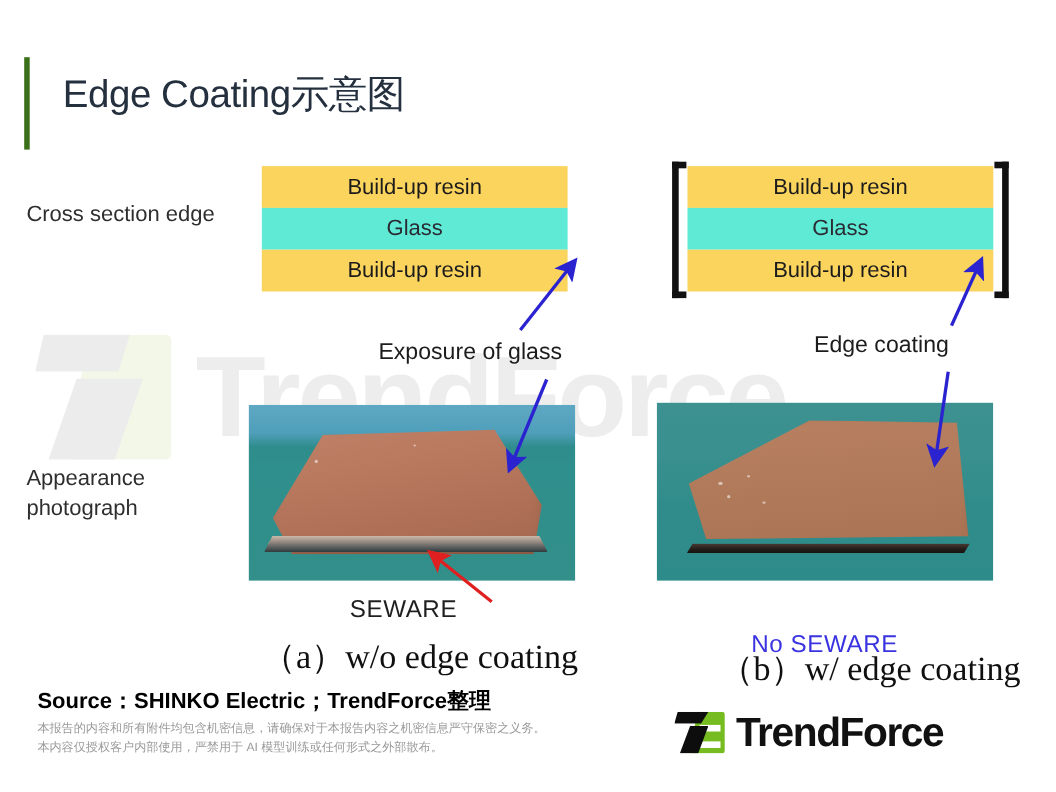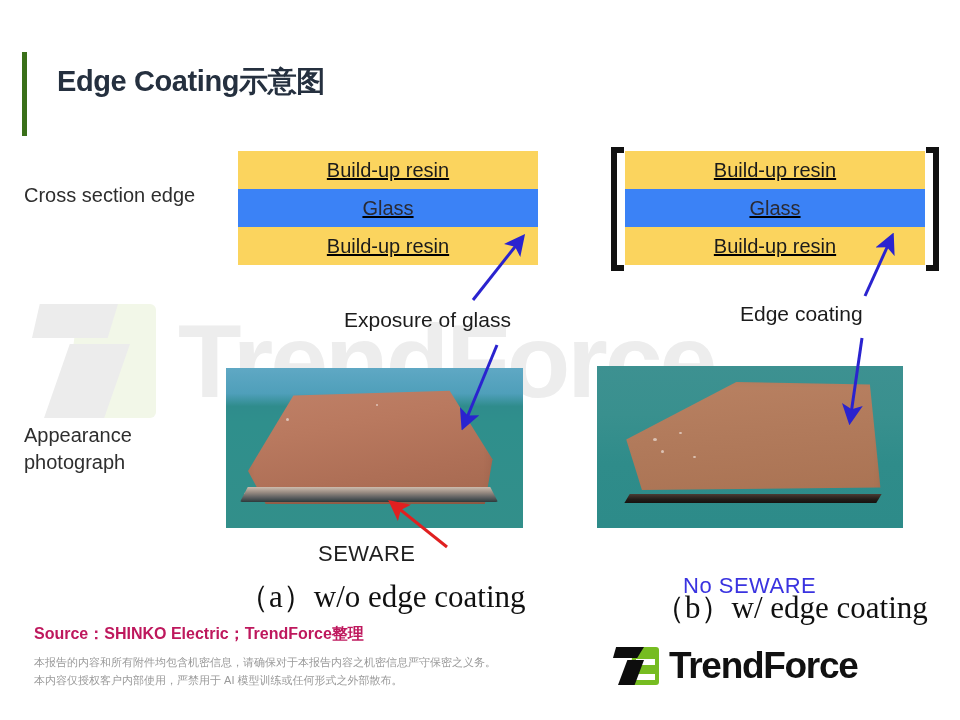--- a/index.html
+++ b/index.html
@@ -12,21 +12,21 @@
   }
   .slide{position:absolute;inset:0;background:#fff;}
 
   
   .title-accent{
     position:absolute;left:22px;top:52px;width:5px;height:84px;
     background:#3a7019;
   }
   .title-text{
     position:absolute;left:57px;top:62px;
-    font-size:29px;font-weight:bold;color:#25303f;
+    font-size:35px;font-weight:normal;color:#25303f;
     letter-spacing:-0.4px;white-space:nowrap;
   }
 
   
   .watermark{
     position:absolute;left:30px;top:296px;width:900px;height:130px;
     display:flex;align-items:center;gap:18px;
     pointer-events:none;user-select:none;
   }
   .wm-mark{position:relative;width:130px;height:118px;flex:none;}
@@ -52,29 +52,29 @@
   }
 
   
   .row-label{
     position:absolute;color:#2e2e2e;font-size:20px;line-height:1.35;
   }
   .row-label.cross{left:24px;top:182px;width:200px;}
   .row-label.appear{left:24px;top:422px;width:200px;}
 
   
-  .stack{position:absolute;width:300px;text-decoration:underline;}
+  .stack{position:absolute;width:278px;}
   .stack.left{left:238px;top:151px;}
   .stack.right{left:625px;top:151px;}
   .layer{
     height:38px;line-height:38px;text-align:center;
     font-size:20px;color:#1b1b1b;
   }
   .layer.resin{background:#fbd45e;}
-  .layer.glass{background:#3b82f6;color:#2a2a33;}
+  .layer.glass{background:#5eead4;color:#2a2a33;}
 
   
   .bracket{position:absolute;width:13px;height:124px;top:-4px;}
   .bracket i{position:absolute;background:#111;}
   .bracket .v{width:6px;height:124px;top:0;}
   .bracket .h{width:13px;height:6px;}
   .bracket.l .v{left:0;}
   .bracket.l .h.t{left:0;top:0;}
   .bracket.l .h.b{left:0;bottom:0;}
   .bracket.l{left:-14px;}
@@ -149,21 +149,21 @@
   .caption{
     position:absolute;font-family:Liberation Serif, serif;
     font-size:31px;color:#101010;white-space:nowrap;
   }
   .caption.a{left:238px;top:576px;}
   .caption.b{left:654px;top:576px;margin-top:11px;}
 
   
   .source{
     position:absolute;left:34px;top:624px;
-    font-size:16px;font-weight:bold;color:#be185d;white-space:nowrap;
+    font-size:20px;font-weight:bold;color:#000000;white-space:nowrap;
   }
   .disclaimer{
     position:absolute;left:34px;top:653px;
     font-size:11px;color:#9a9a9a;line-height:1.65;
   }
   .logo{
     position:absolute;left:613px;top:645px;
     display:flex;align-items:center;gap:10px;
   }
   .logo-mark{position:relative;width:46px;height:40px;flex:none;}

